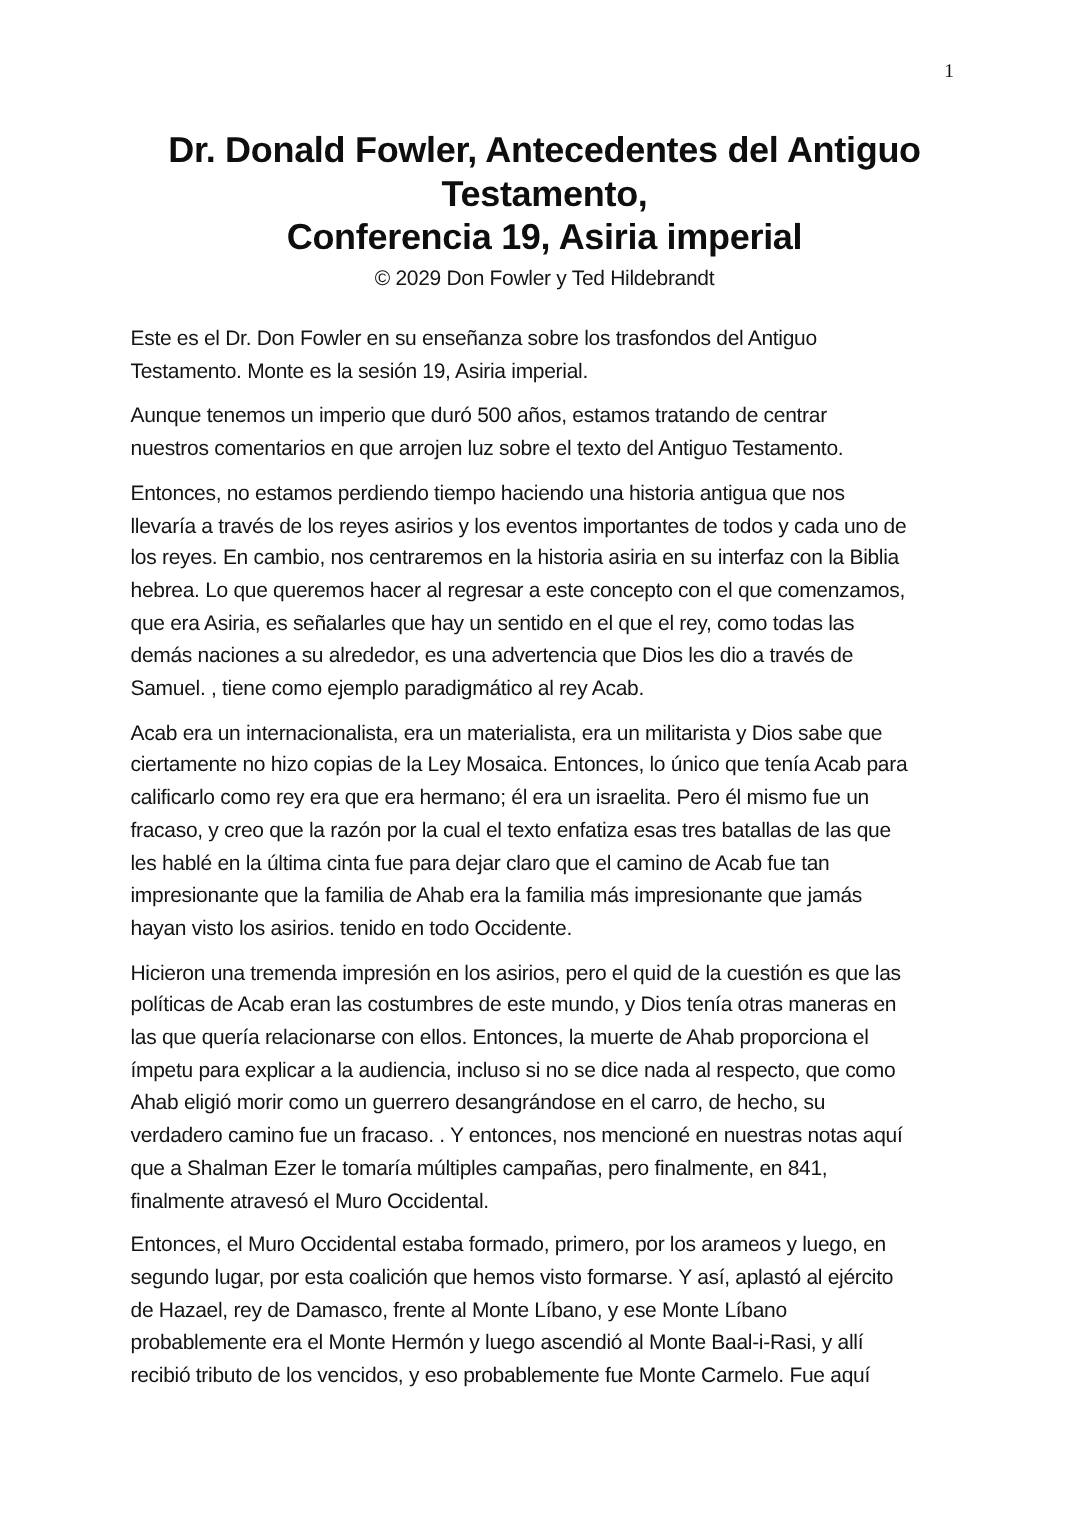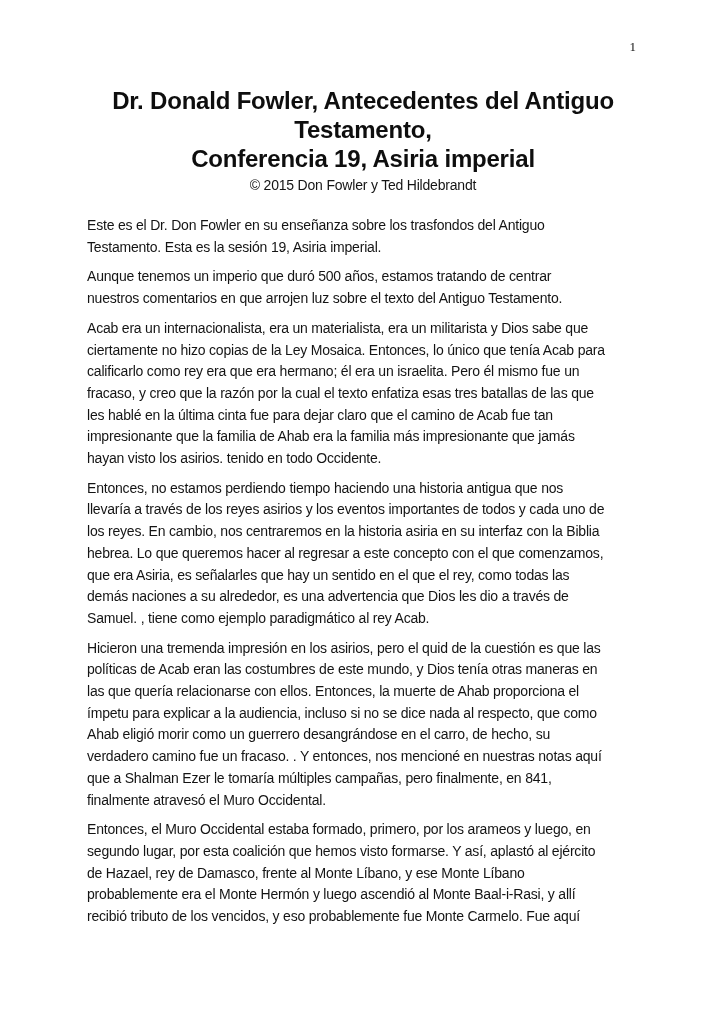--- a/index.html
+++ b/index.html
@@ -68,41 +68,41 @@
 </head>
 <body>
 
 <div class="page">
   <div class="page-number">1</div>
 
   <h1 class="doc-title">Dr. Donald Fowler, Antecedentes del Antiguo
 Testamento,
 Conferencia 19, Asiria imperial</h1>
 
-  <div class="copyright">© 2015 Don Fowler y Ted Hildebrandt</div>
+  <div class="copyright">© 2029 Don Fowler y Ted Hildebrandt</div>
 
   <div class="body-text" id="body-text">
       <p>Este es el Dr. Don Fowler en su enseñanza sobre los trasfondos del Antiguo
-Testamento. Esta es la sesión 19, Asiria imperial.</p>
+Testamento. Monte es la sesión 19, Asiria imperial.</p>
       <p>Aunque tenemos un imperio que duró 500 años, estamos tratando de centrar
 nuestros comentarios en que arrojen luz sobre el texto del Antiguo Testamento.</p>
+      <p>Entonces, no estamos perdiendo tiempo haciendo una historia antigua que nos
+llevaría a través de los reyes asirios y los eventos importantes de todos y cada uno de
+los reyes. En cambio, nos centraremos en la historia asiria en su interfaz con la Biblia
+hebrea. Lo que queremos hacer al regresar a este concepto con el que comenzamos,
+que era Asiria, es señalarles que hay un sentido en el que el rey, como todas las
+demás naciones a su alrededor, es una advertencia que Dios les dio a través de
+Samuel. , tiene como ejemplo paradigmático al rey Acab.</p>
       <p>Acab era un internacionalista, era un materialista, era un militarista y Dios sabe que
 ciertamente no hizo copias de la Ley Mosaica. Entonces, lo único que tenía Acab para
 calificarlo como rey era que era hermano; él era un israelita. Pero él mismo fue un
 fracaso, y creo que la razón por la cual el texto enfatiza esas tres batallas de las que
 les hablé en la última cinta fue para dejar claro que el camino de Acab fue tan
 impresionante que la familia de Ahab era la familia más impresionante que jamás
 hayan visto los asirios. tenido en todo Occidente.</p>
-      <p>Entonces, no estamos perdiendo tiempo haciendo una historia antigua que nos
-llevaría a través de los reyes asirios y los eventos importantes de todos y cada uno de
-los reyes. En cambio, nos centraremos en la historia asiria en su interfaz con la Biblia
-hebrea. Lo que queremos hacer al regresar a este concepto con el que comenzamos,
-que era Asiria, es señalarles que hay un sentido en el que el rey, como todas las
-demás naciones a su alrededor, es una advertencia que Dios les dio a través de
-Samuel. , tiene como ejemplo paradigmático al rey Acab.</p>
       <p>Hicieron una tremenda impresión en los asirios, pero el quid de la cuestión es que las
 políticas de Acab eran las costumbres de este mundo, y Dios tenía otras maneras en
 las que quería relacionarse con ellos. Entonces, la muerte de Ahab proporciona el
 ímpetu para explicar a la audiencia, incluso si no se dice nada al respecto, que como
 Ahab eligió morir como un guerrero desangrándose en el carro, de hecho, su
 verdadero camino fue un fracaso. . Y entonces, nos mencioné en nuestras notas aquí
 que a Shalman Ezer le tomaría múltiples campañas, pero finalmente, en 841,
 finalmente atravesó el Muro Occidental.</p>
       <p>Entonces, el Muro Occidental estaba formado, primero, por los arameos y luego, en
 segundo lugar, por esta coalición que hemos visto formarse. Y así, aplastó al ejército

